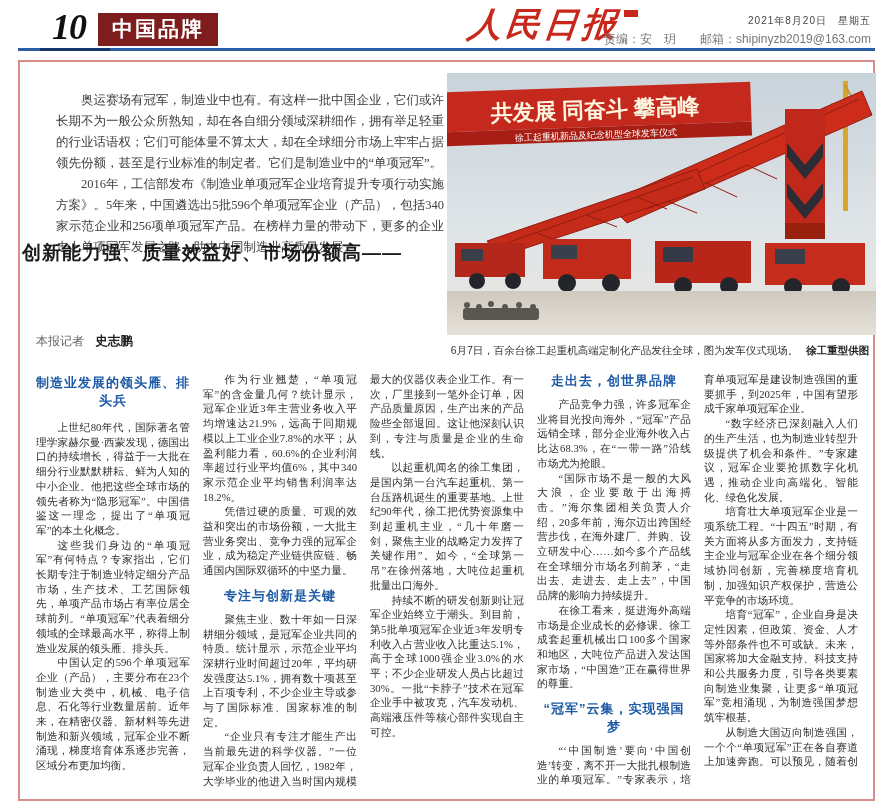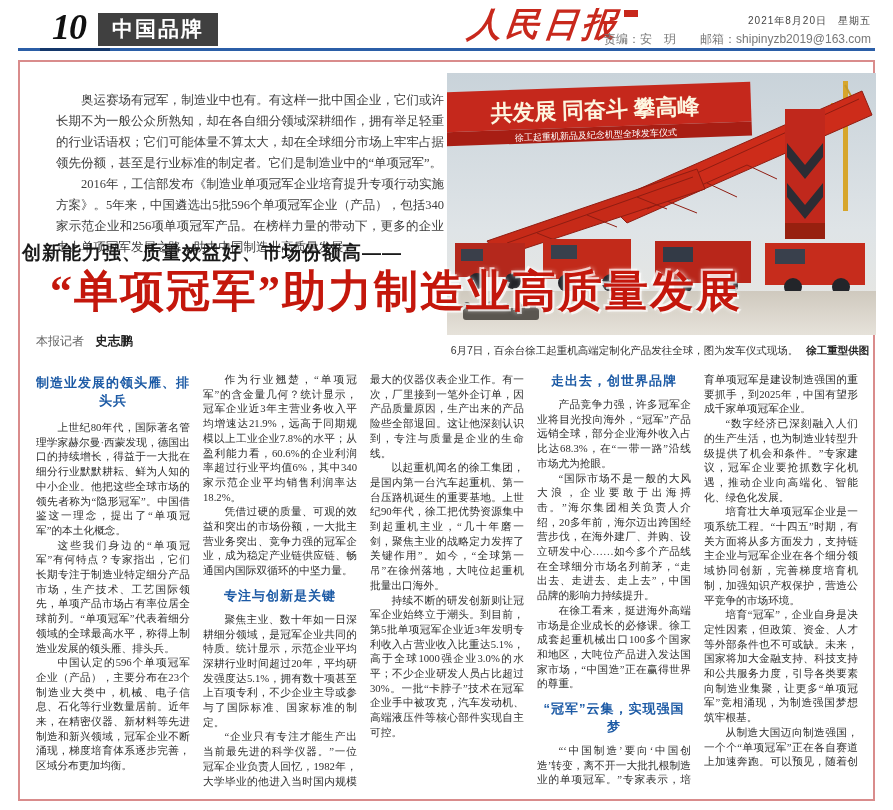--- a/index.html
+++ b/index.html
@@ -7,21 +7,21 @@
   .page {
     position:relative; width:893px; height:810px; background:#fff;
     font-family:"Liberation Serif","DejaVu Serif",serif; overflow:hidden;
   }
   
   .hdr-pageno {
     position:absolute; left:52px; top:6px; font-family:"Liberation Serif",serif;
     font-size:36px; font-weight:bold; font-style:italic; color:#111; letter-spacing:-1px;
   }
   .hdr-section {
-    position:absolute; left:98px; top:13px; background:#404040; color:#fff;
+    position:absolute; left:98px; top:13px; background:#7f1d1d; color:#fff;
     font-size:21px; font-weight:bold; padding:2px 14px 3px; letter-spacing:2px;
     font-family:"Liberation Sans",sans-serif;
   }
   .masthead {
     position:absolute; left:468px; top:6px; display:flex; align-items:flex-start;
   }
   .masthead-title {
     color:#c8281c; font-size:34px; font-weight:bold; font-style:italic;
     letter-spacing:4px; transform:skewX(-6deg); line-height:38px;
   }
@@ -201,21 +201,20 @@
           <circle cx="44" cy="231" r="3"></circle>
         <circle cx="58" cy="234" r="3"></circle>
           <circle cx="72" cy="232" r="3"></circle>
           <circle cx="86" cy="234" r="3"></circle>
         <rect x="16" y="235" width="76" height="12" rx="3"></rect>
       </g>
     </svg>
   </div>
 
   <div class="kicker">创新能力强、质量效益好、市场份额高——</div>
-  <div class="headline">“单项冠军”助力制造业高质量发展</div>
   <div class="byline">
     <span>本报记者</span>
     <b>史志鹏</b>
   </div>
 
   <div class="caption-row">
     <span>6月7日，百余台徐工起重机高端定制化产品发往全球，图为发车仪式现场。</span>
     <span class="caption-credit">徐工重型供图</span>
   </div>
 

